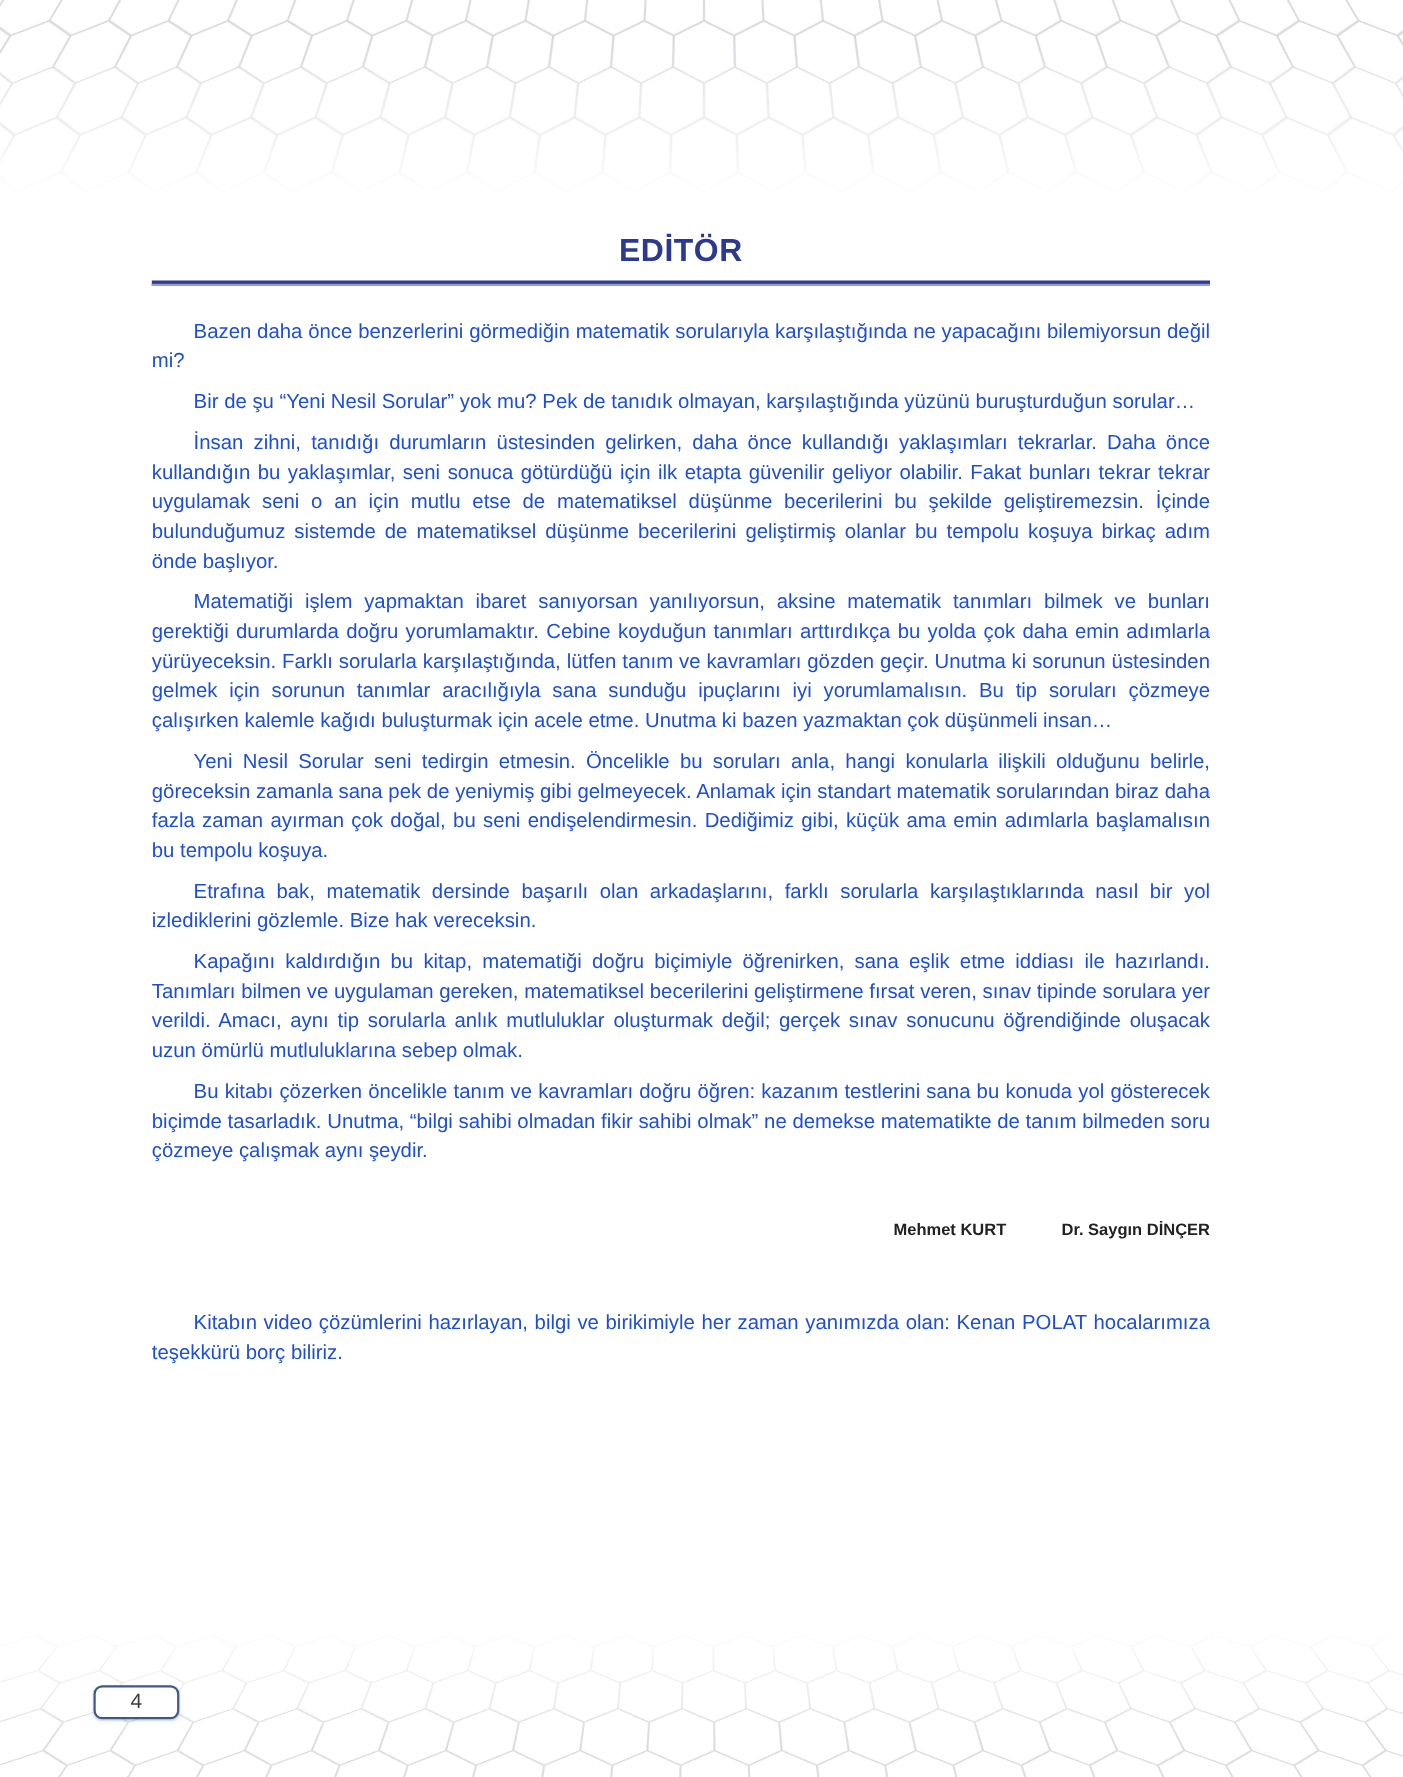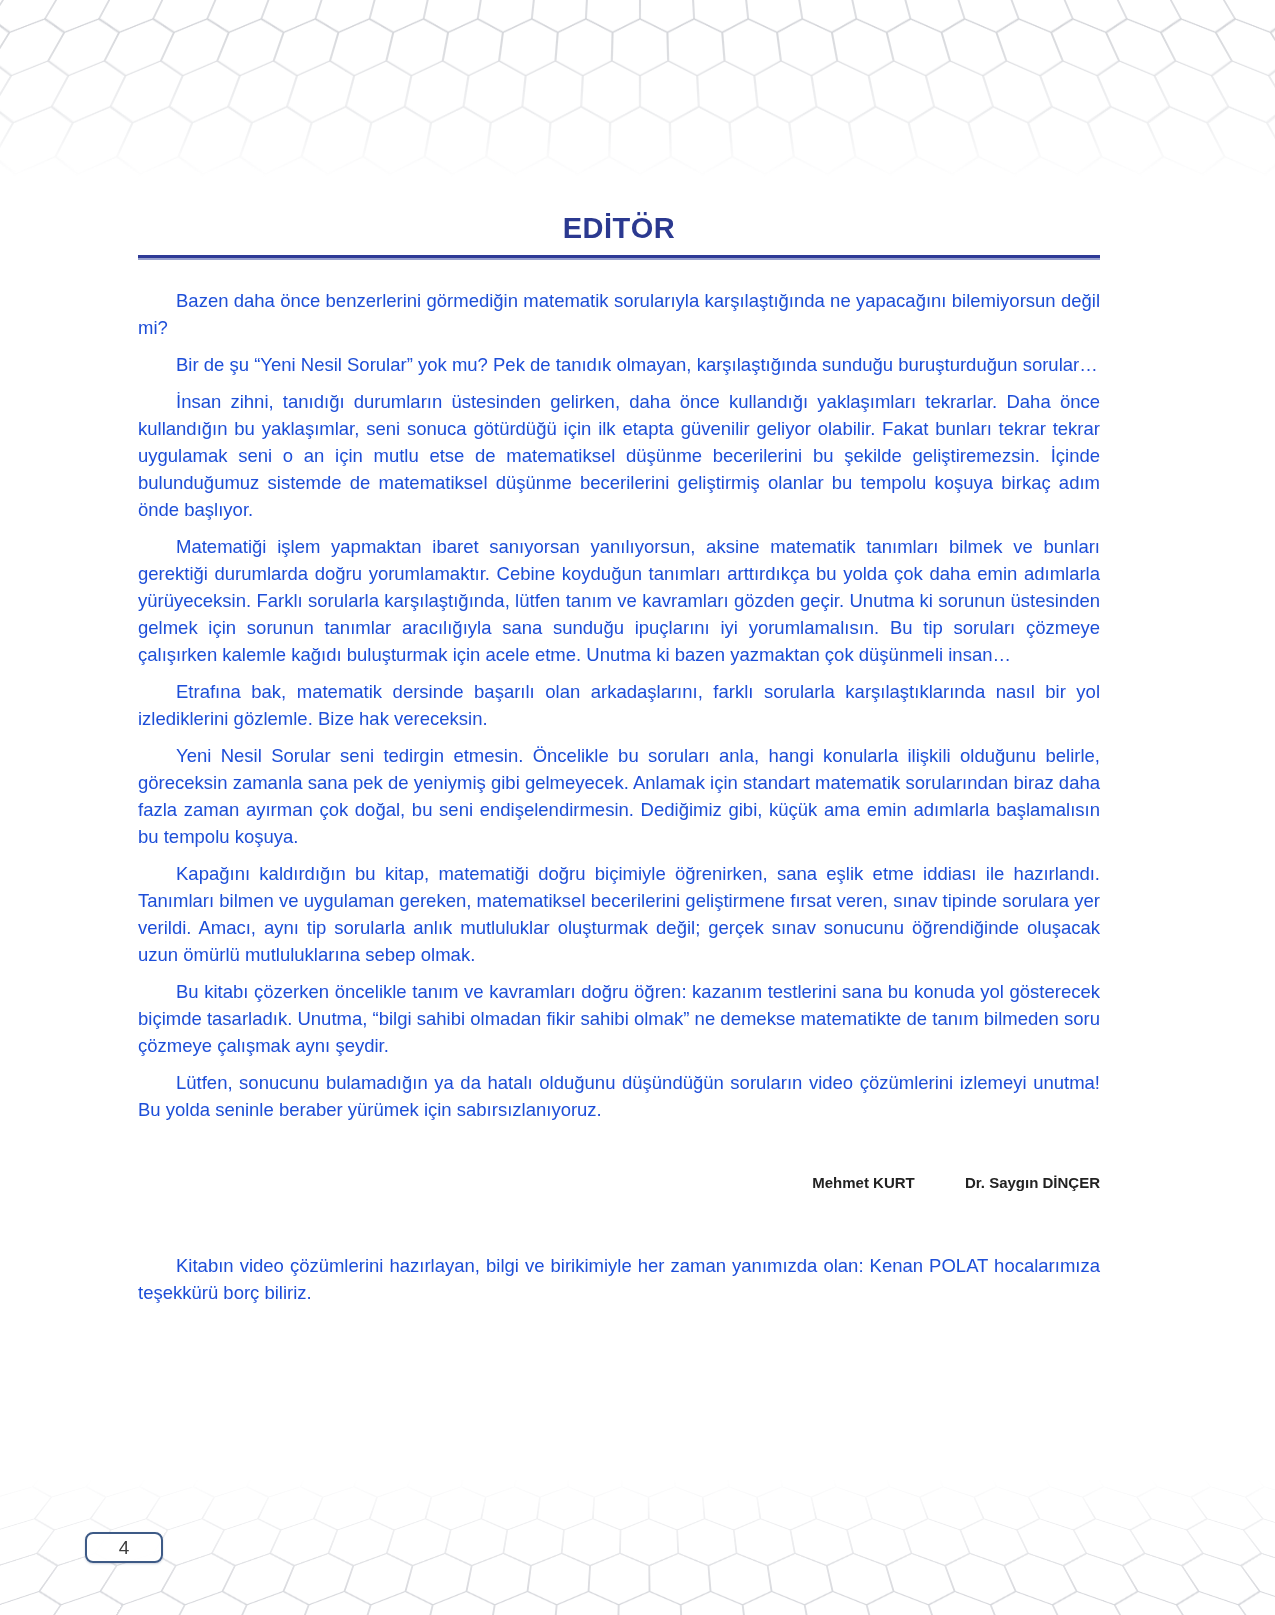--- a/index.html
+++ b/index.html
@@ -101,28 +101,27 @@
       <rect width="1580" height="270" fill="url(#hexB)"></rect>
     </svg>
   </div>
 
   <div class="content">
 
     <h1 class="title">EDİTÖR</h1>
     <div class="title-rule"></div>
 
     <p class="body-p first-p">Bazen daha önce benzerlerini görmediğin matematik sorularıyla karşılaştığında ne yapacağını bilemiyorsun değil mi?</p>
-    <p class="body-p">Bir de şu “Yeni Nesil Sorular” yok mu? Pek de tanıdık olmayan, karşılaştığında sunduğu buruşturduğun sorular…</p>
+    <p class="body-p">Bir de şu “Yeni Nesil Sorular” yok mu? Pek de tanıdık olmayan, karşılaştığında yüzünü buruşturduğun sorular…</p>
     <p class="body-p">İnsan zihni, tanıdığı durumların üstesinden gelirken, daha önce kullandığı yaklaşımları tekrarlar. Daha önce kullandığın bu yaklaşımlar, seni sonuca götürdüğü için ilk etapta güvenilir geliyor olabilir. Fakat bunları tekrar tekrar uygulamak seni o an için mutlu etse de matematiksel düşünme becerilerini bu şekilde geliştiremezsin. İçinde bulunduğumuz sistemde de matematiksel düşünme becerilerini geliştirmiş olanlar bu tempolu koşuya birkaç adım önde başlıyor.</p>
     <p class="body-p">Matematiği işlem yapmaktan ibaret sanıyorsan yanılıyorsun, aksine matematik tanımları bilmek ve bunları gerektiği durumlarda doğru yorumlamaktır. Cebine koyduğun tanımları arttırdıkça bu yolda çok daha emin adımlarla yürüyeceksin. Farklı sorularla karşılaştığında, lütfen tanım ve kavramları gözden geçir. Unutma ki sorunun üstesinden gelmek için sorunun tanımlar aracılığıyla sana sunduğu ipuçlarını iyi yorumlamalısın. Bu tip soruları çözmeye çalışırken kalemle kağıdı buluşturmak için acele etme. Unutma ki bazen yazmaktan çok düşünmeli insan…</p>
+    <p class="body-p">Yeni Nesil Sorular seni tedirgin etmesin. Öncelikle bu soruları anla, hangi konularla ilişkili olduğunu belirle, göreceksin zamanla sana pek de yeniymiş gibi gelmeyecek. Anlamak için standart matematik sorularından biraz daha fazla zaman ayırman çok doğal, bu seni endişelendirmesin. Dediğimiz gibi, küçük ama emin adımlarla başlamalısın bu tempolu koşuya.</p>
     <p class="body-p">Etrafına bak, matematik dersinde başarılı olan arkadaşlarını, farklı sorularla karşılaştıklarında nasıl bir yol izlediklerini gözlemle. Bize hak vereceksin.</p>
-    <p class="body-p">Yeni Nesil Sorular seni tedirgin etmesin. Öncelikle bu soruları anla, hangi konularla ilişkili olduğunu belirle, göreceksin zamanla sana pek de yeniymiş gibi gelmeyecek. Anlamak için standart matematik sorularından biraz daha fazla zaman ayırman çok doğal, bu seni endişelendirmesin. Dediğimiz gibi, küçük ama emin adımlarla başlamalısın bu tempolu koşuya.</p>
     <p class="body-p">Kapağını kaldırdığın bu kitap, matematiği doğru biçimiyle öğrenirken, sana eşlik etme iddiası ile hazırlandı. Tanımları bilmen ve uygulaman gereken, matematiksel becerilerini geliştirmene fırsat veren, sınav tipinde sorulara yer verildi. Amacı, aynı tip sorularla anlık mutluluklar oluşturmak değil; gerçek sınav sonucunu öğrendiğinde oluşacak uzun ömürlü mutluluklarına sebep olmak.</p>
     <p class="body-p">Bu kitabı çözerken öncelikle tanım ve kavramları doğru öğren: kazanım testlerini sana bu konuda yol gösterecek biçimde tasarladık. Unutma, “bilgi sahibi olmadan fikir sahibi olmak” ne demekse matematikte de tanım bilmeden soru çözmeye çalışmak aynı şeydir.</p>
-    <p class="body-p">Lütfen, sonucunu bulamadığın ya da hatalı olduğunu düşündüğün soruların video çözümlerini izlemeyi unutma! Bu yolda seninle beraber yürümek için sabırsızlanıyoruz.</p>
 
     <div class="signature">
       <span>Mehmet KURT</span>
       <span class="sig2">Dr. Saygın DİNÇER</span>
     </div>
 
     <p class="body-p thanks-2">Kitabın video çözümlerini hazırlayan, bilgi ve birikimiyle her zaman yanımızda olan: Kenan POLAT hocalarımıza teşekkürü borç biliriz.</p>
 
   </div>
 

